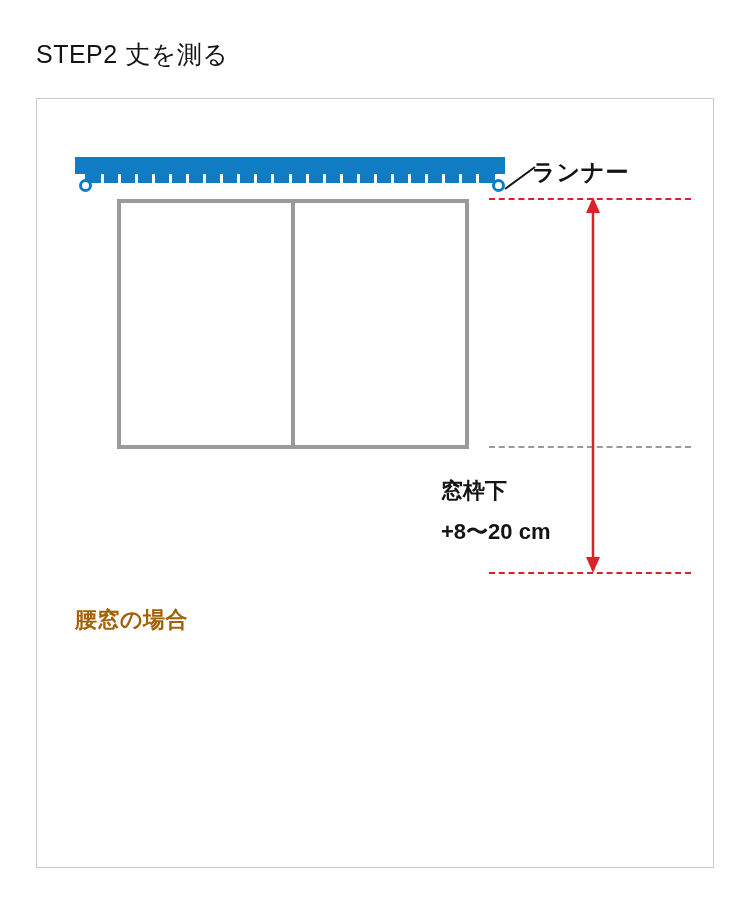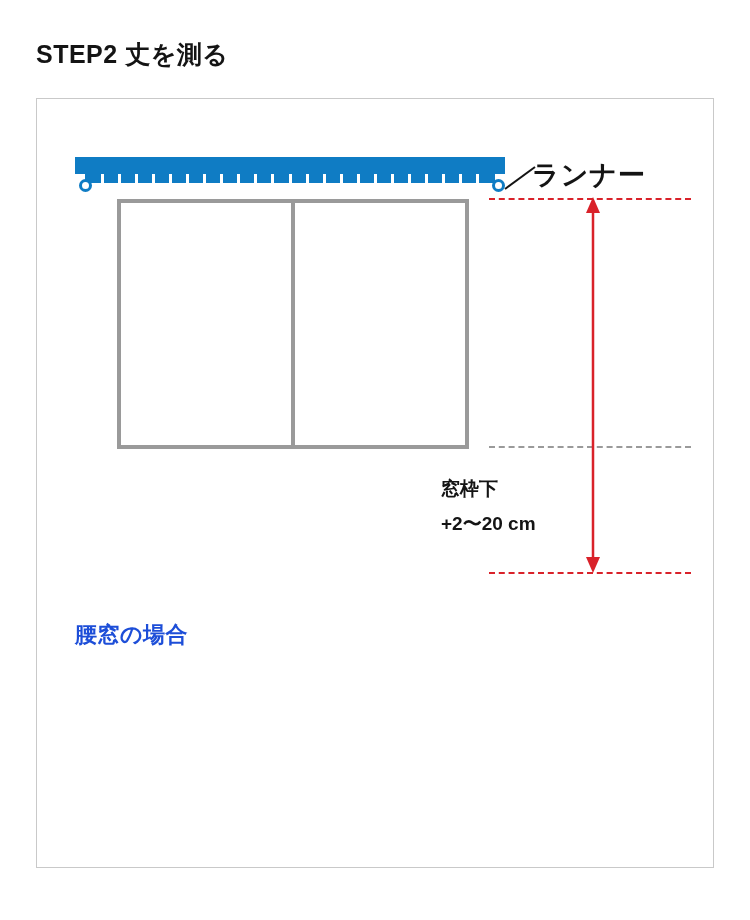--- a/index.html
+++ b/index.html
@@ -20,21 +20,21 @@
     width: 750px;
     height: 920px;
   }
 
   
   .step-title {
     position: absolute;
     left: 36px;
     top: 38px;
     font-size: 25px;
-    font-weight: bold;
+    font-weight: normal;
     letter-spacing: 0.5px;
     color: #141414;
     white-space: nowrap;
   }
 
   
   .panel {
     position: absolute;
     left: 36px;
     top: 98px;
@@ -99,21 +99,21 @@
     box-sizing: border-box;
   }
   .runner.left  { left: 42px;  top: 80px; }
   .runner.right { left: 455px; top: 80px; }
 
   
   .runner-label {
     position: absolute;
     left: 495px;
     top: 58px;
-    font-size: 27px;
+    font-size: 23px;
     font-weight: bold;
     letter-spacing: 1px;
     color: #141414;
     white-space: nowrap;
   }
   .leader {
     position: absolute;
     left: 466px;
     top: 66px;
     width: 34px;
@@ -160,39 +160,39 @@
     top: 96px;
     width: 22px;
     height: 380px;
   }
 
   
   .measure-text {
     position: absolute;
     left: 404px;
     top: 372px;
-    font-size: 19px;
+    font-size: 22px;
     font-weight: bold;
     color: #141414;
     line-height: 1.85;
     white-space: nowrap;
   }
 
   
   .body-block {
     position: absolute;
     left: 38px;
     top: 505px;
     width: 600px;
   }
   .body-heading {
     font-size: 22px;
     font-weight: bold;
-    color: #1d4ed8;
-    margin: 16px 0 18px 0;
+    color: #a16207;
+    margin: 1px 0 18px 0;
     letter-spacing: 0.5px;
   }
   .body-text {
     font-size: 18.5px;
     line-height: 1.95;
     color: #141414;
     margin: 0;
     letter-spacing: 0.2px;
   }
   .hl {
@@ -255,21 +255,21 @@
       <div class="dash dash-bottom"></div>
 
       <svg class="measure-arrow" viewBox="0 0 22 380">
         <line x1="11" y1="12" x2="11" y2="368" stroke="#d9222a" stroke-width="2.5"></line>
         <polygon points="11,2 4,18 18,18" fill="#d9222a"></polygon>
         <polygon points="11,378 4,362 18,362" fill="#d9222a"></polygon>
       </svg>
 
       <div class="measure-text">
         <div>窓枠下</div>
-        <div>+2〜20 cm</div>
+        <div>+8〜20 cm</div>
       </div>
     </div>
 
     <div class="body-block">
       <div class="body-heading">腰窓の場合</div>
     </div>
 
   </div>
 </div>
 

